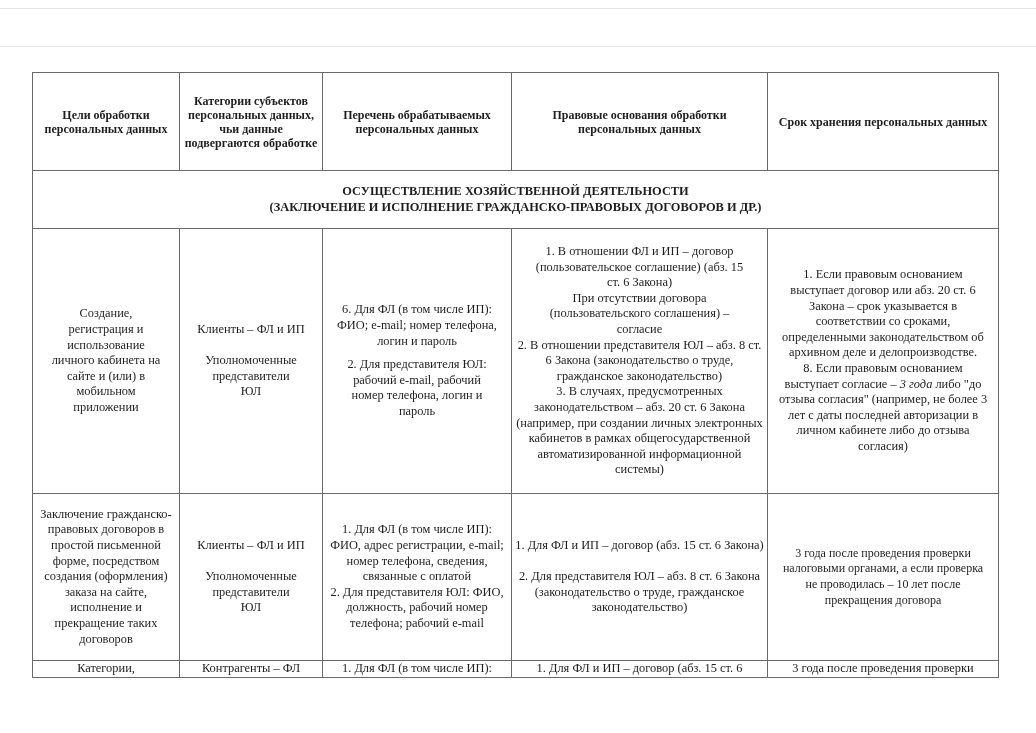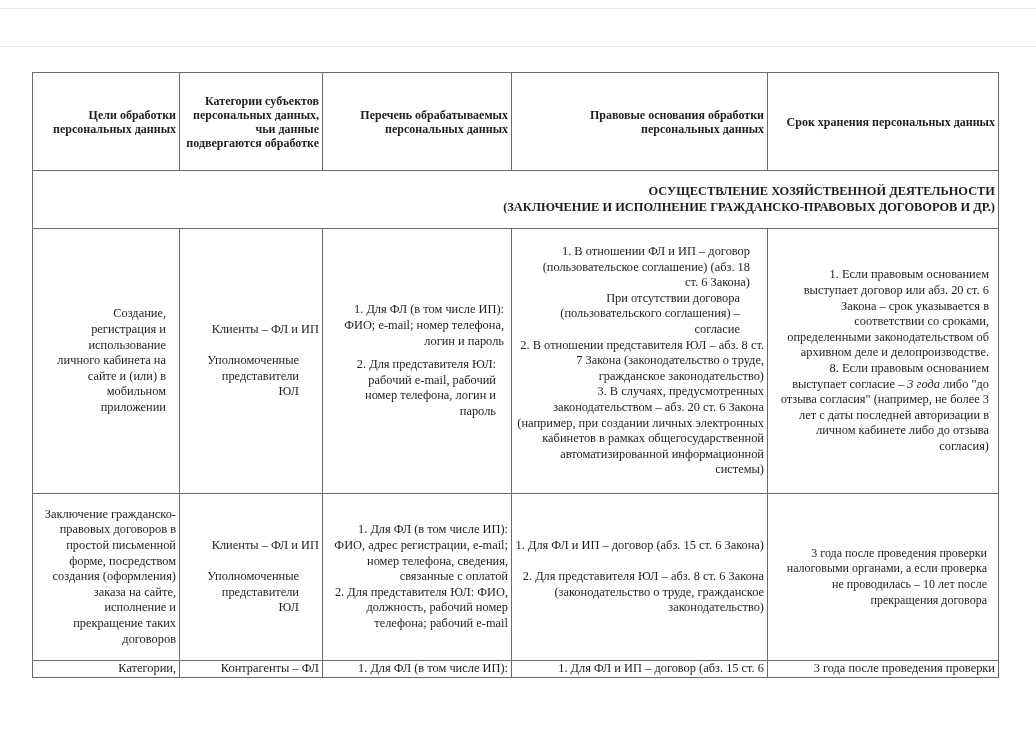--- a/index.html
+++ b/index.html
@@ -11,21 +11,21 @@
     position: relative;
   }
   .scan-line { position: absolute; left: 0; right: 0; height: 1px; background: #e6e6e6; }
   table.pd {
     position: absolute; left: 32px; top: 72px;
     border-collapse: collapse; table-layout: fixed;
     width: 966px;
   }
   table.pd td, table.pd th {
     border: 1px solid #6a6a6a;
-    text-align: right; vertical-align: middle;
+    text-align: center; vertical-align: middle;
     font-size: 12.4px; line-height: 15.6px;
     padding: 0 3px;
     overflow: hidden;
   }
   table.pd th { font-weight: bold; font-size: 12px; line-height: 14px; }
   .hdr-row { height: 98px; }
   .section-row { height: 58px; margin-left: 16px; }
   .section-row td { vertical-align: top; font-weight: bold; font-size: 14px; line-height: 16.5px; padding-top: 2px; }
   .row1 { height: 265px; }
   .row2 { height: 167px; margin-left: 48px; }
@@ -67,28 +67,28 @@
   <tr class="row1">
     <td>
       <span class="para" style="padding:0 10px">Создание, регистрация и использование личного кабинета на сайте и (или) в мобильном приложении</span>
     </td>
     <td>
       <span class="para">Клиенты – ФЛ и ИП</span>
       <span class="gap"></span>
       <span class="para" style="padding:0 20px">Уполномоченные представители ЮЛ</span>
     </td>
     <td>
-      <span class="para" style="padding:0 4px">1. Для ФЛ (в том числе ИП): ФИО; e-mail; номер телефона, логин и пароль</span>
+      <span class="para" style="padding:0 4px">6. Для ФЛ (в том числе ИП): ФИО; e-mail; номер телефона, логин и пароль</span>
       <span class="gap" style="height:8px"></span>
       <span class="para" style="padding:0 12px">2. Для представителя ЮЛ: рабочий e-mail, рабочий номер телефона, логин и пароль</span>
     </td>
     <td>
-      <span class="para" style="padding:0 14px">1. В отношении ФЛ и ИП – договор (пользовательское соглашение) (абз. 18 ст. 6 Закона)</span>
+      <span class="para" style="padding:0 14px">1. В отношении ФЛ и ИП – договор (пользовательское соглашение) (абз. 15 ст. 6 Закона)</span>
       <span class="para" style="padding:0 24px">При отсутствии договора (пользовательского соглашения) – согласие</span>
-      <span class="para">2. В отношении представителя ЮЛ – абз. 8 ст. 7 Закона (законодательство о труде, гражданское законодательство)</span>
+      <span class="para">2. В отношении представителя ЮЛ – абз. 8 ст. 6 Закона (законодательство о труде, гражданское законодательство)</span>
       <span class="para">3. В случаях, предусмотренных законодательством – абз. 20 ст. 6 Закона (например, при создании личных электронных кабинетов в рамках общегосударственной автоматизированной информационной системы)</span>
     </td>
     <td>
       <span class="para" style="padding:0 6px">1. Если правовым основанием выступает договор или абз. 20 ст. 6 Закона – срок указывается в соответствии со сроками, определенными законодательством об архивном деле и делопроизводстве.</span>
       <span class="para" style="padding:0 6px"><span>8. Если правовым основанием выступает согласие – </span><em>3 года</em><span> либо "до отзыва согласия" (например, не более 3 лет с даты последней авторизации в личном кабинете либо до отзыва согласия)</span></span>
     </td>
   </tr>
 
   <tr class="row2">
     <td>

